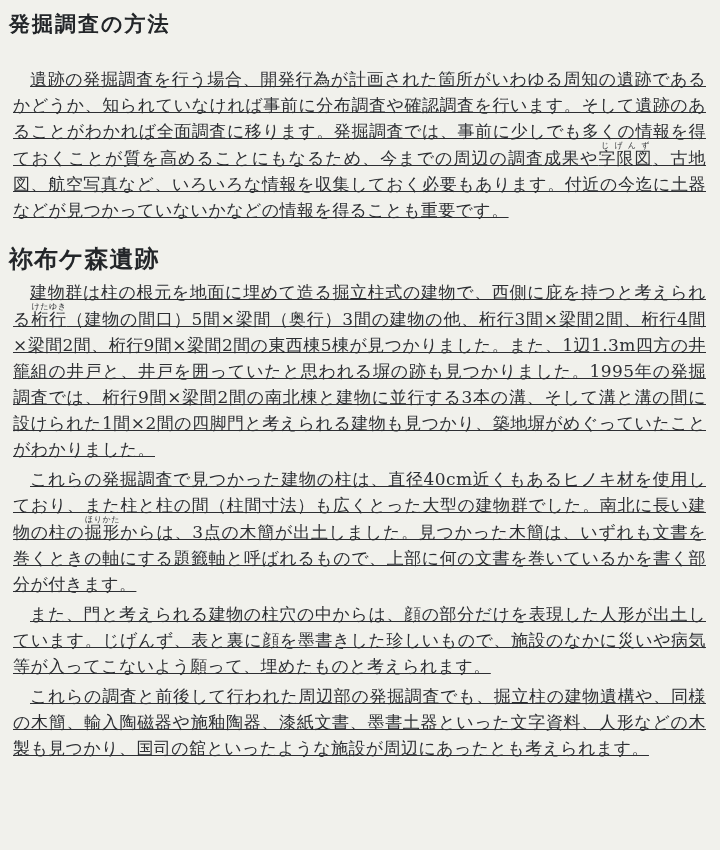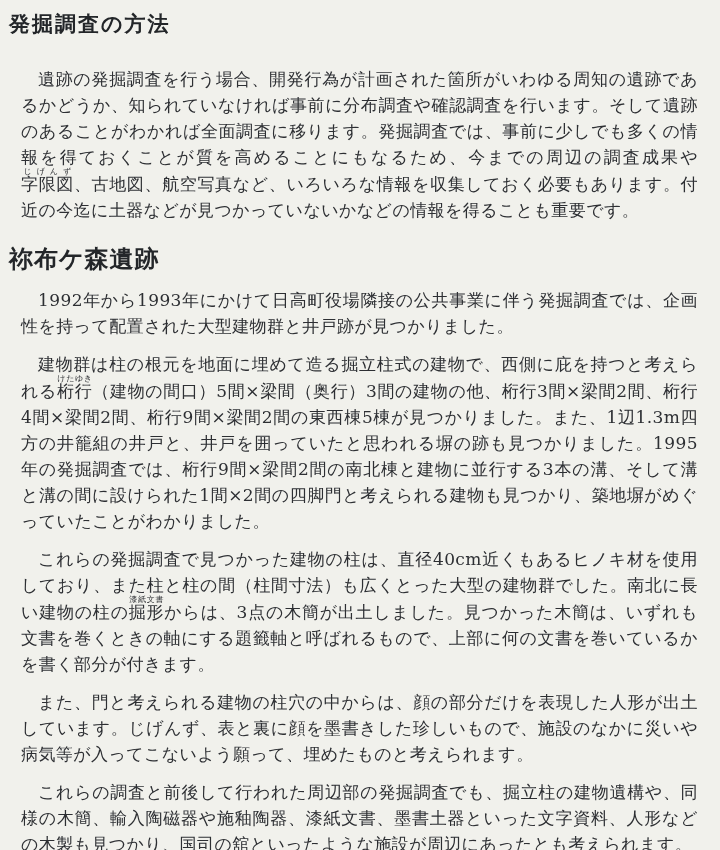--- a/index.html
+++ b/index.html
@@ -28,40 +28,40 @@
   .section-heading {
     font-size: 24px;
     font-weight: 700;
     margin: 20px 0 4px 0;
     letter-spacing: 1px;
     color: var(--heading-ink, #232629);
   }
   .para {
     font-size: 17px;
     line-height: 26px;
-    margin: 12px;
+    margin: 4px;
     text-align: justify;
     text-indent: 1em;
     letter-spacing: 0.4px;
+    text-decoration: underline;
   }
   ruby { ruby-position: over; }
   ruby rt {
     font-size: 8px;
     letter-spacing: 0;
     line-height: 1;
     color: var(--ink, #2d2f33);
   }
 </style>
 </head>
 <body>
 
 <div class="page">
   <h1 class="doc-title">発掘調査の方法</h1>
   <div class="doc-body">
       <p class="para">遺跡の発掘調査を行う場合、開発行為が計画された箇所がいわゆる周知の遺跡であるかどうか、知られていなければ事前に分布調査や確認調査を行います。そして遺跡のあることがわかれば全面調査に移ります。発掘調査では、事前に少しでも多くの情報を得ておくことが質を高めることにもなるため、今までの周辺の調査成果や<ruby>字限図<rt>じげんず</rt></ruby>、古地図、航空写真など、いろいろな情報を収集しておく必要もあります。付近の今迄に土器などが見つかっていないかなどの情報を得ることも重要です。</p>
       <h2 class="section-heading">祢布ケ森遺跡</h2>
-      <p class="para">1992年から1993年にかけて日高町役場隣接の公共事業に伴う発掘調査では、企画性を持って配置された大型建物群と井戸跡が見つかりました。</p>
       <p class="para">建物群は柱の根元を地面に埋めて造る掘立柱式の建物で、西側に庇を持つと考えられる<ruby>桁行<rt>けたゆき</rt></ruby>（建物の間口）5間×梁間（奥行）3間の建物の他、桁行3間×梁間2間、桁行4間×梁間2間、桁行9間×梁間2間の東西棟5棟が見つかりました。また、1辺1.3m四方の井籠組の井戸と、井戸を囲っていたと思われる塀の跡も見つかりました。1995年の発掘調査では、桁行9間×梁間2間の南北棟と建物に並行する3本の溝、そして溝と溝の間に設けられた1間×2間の四脚門と考えられる建物も見つかり、築地塀がめぐっていたことがわかりました。</p>
-      <p class="para">これらの発掘調査で見つかった建物の柱は、直径40cm近くもあるヒノキ材を使用しており、また柱と柱の間（柱間寸法）も広くとった大型の建物群でした。南北に長い建物の柱の<ruby>掘形<rt>漆紙文書</rt></ruby>からは、3点の木簡が出土しました。見つかった木簡は、いずれも文書を巻くときの軸にする題籤軸と呼ばれるもので、上部に何の文書を巻いているかを書く部分が付きます。</p>
+      <p class="para">これらの発掘調査で見つかった建物の柱は、直径40cm近くもあるヒノキ材を使用しており、また柱と柱の間（柱間寸法）も広くとった大型の建物群でした。南北に長い建物の柱の<ruby>掘形<rt>ほりかた</rt></ruby>からは、3点の木簡が出土しました。見つかった木簡は、いずれも文書を巻くときの軸にする題籤軸と呼ばれるもので、上部に何の文書を巻いているかを書く部分が付きます。</p>
       <p class="para">また、門と考えられる建物の柱穴の中からは、顔の部分だけを表現した人形が出土しています。じげんず、表と裏に顔を墨書きした珍しいもので、施設のなかに災いや病気等が入ってこないよう願って、埋めたものと考えられます。</p>
       <p class="para">これらの調査と前後して行われた周辺部の発掘調査でも、掘立柱の建物遺構や、同様の木簡、輸入陶磁器や施釉陶器、漆紙文書、墨書土器といった文字資料、人形などの木製も見つかり、国司の舘といったような施設が周辺にあったとも考えられます。</p>
     </div>
 </div>
 
 </body></html>

